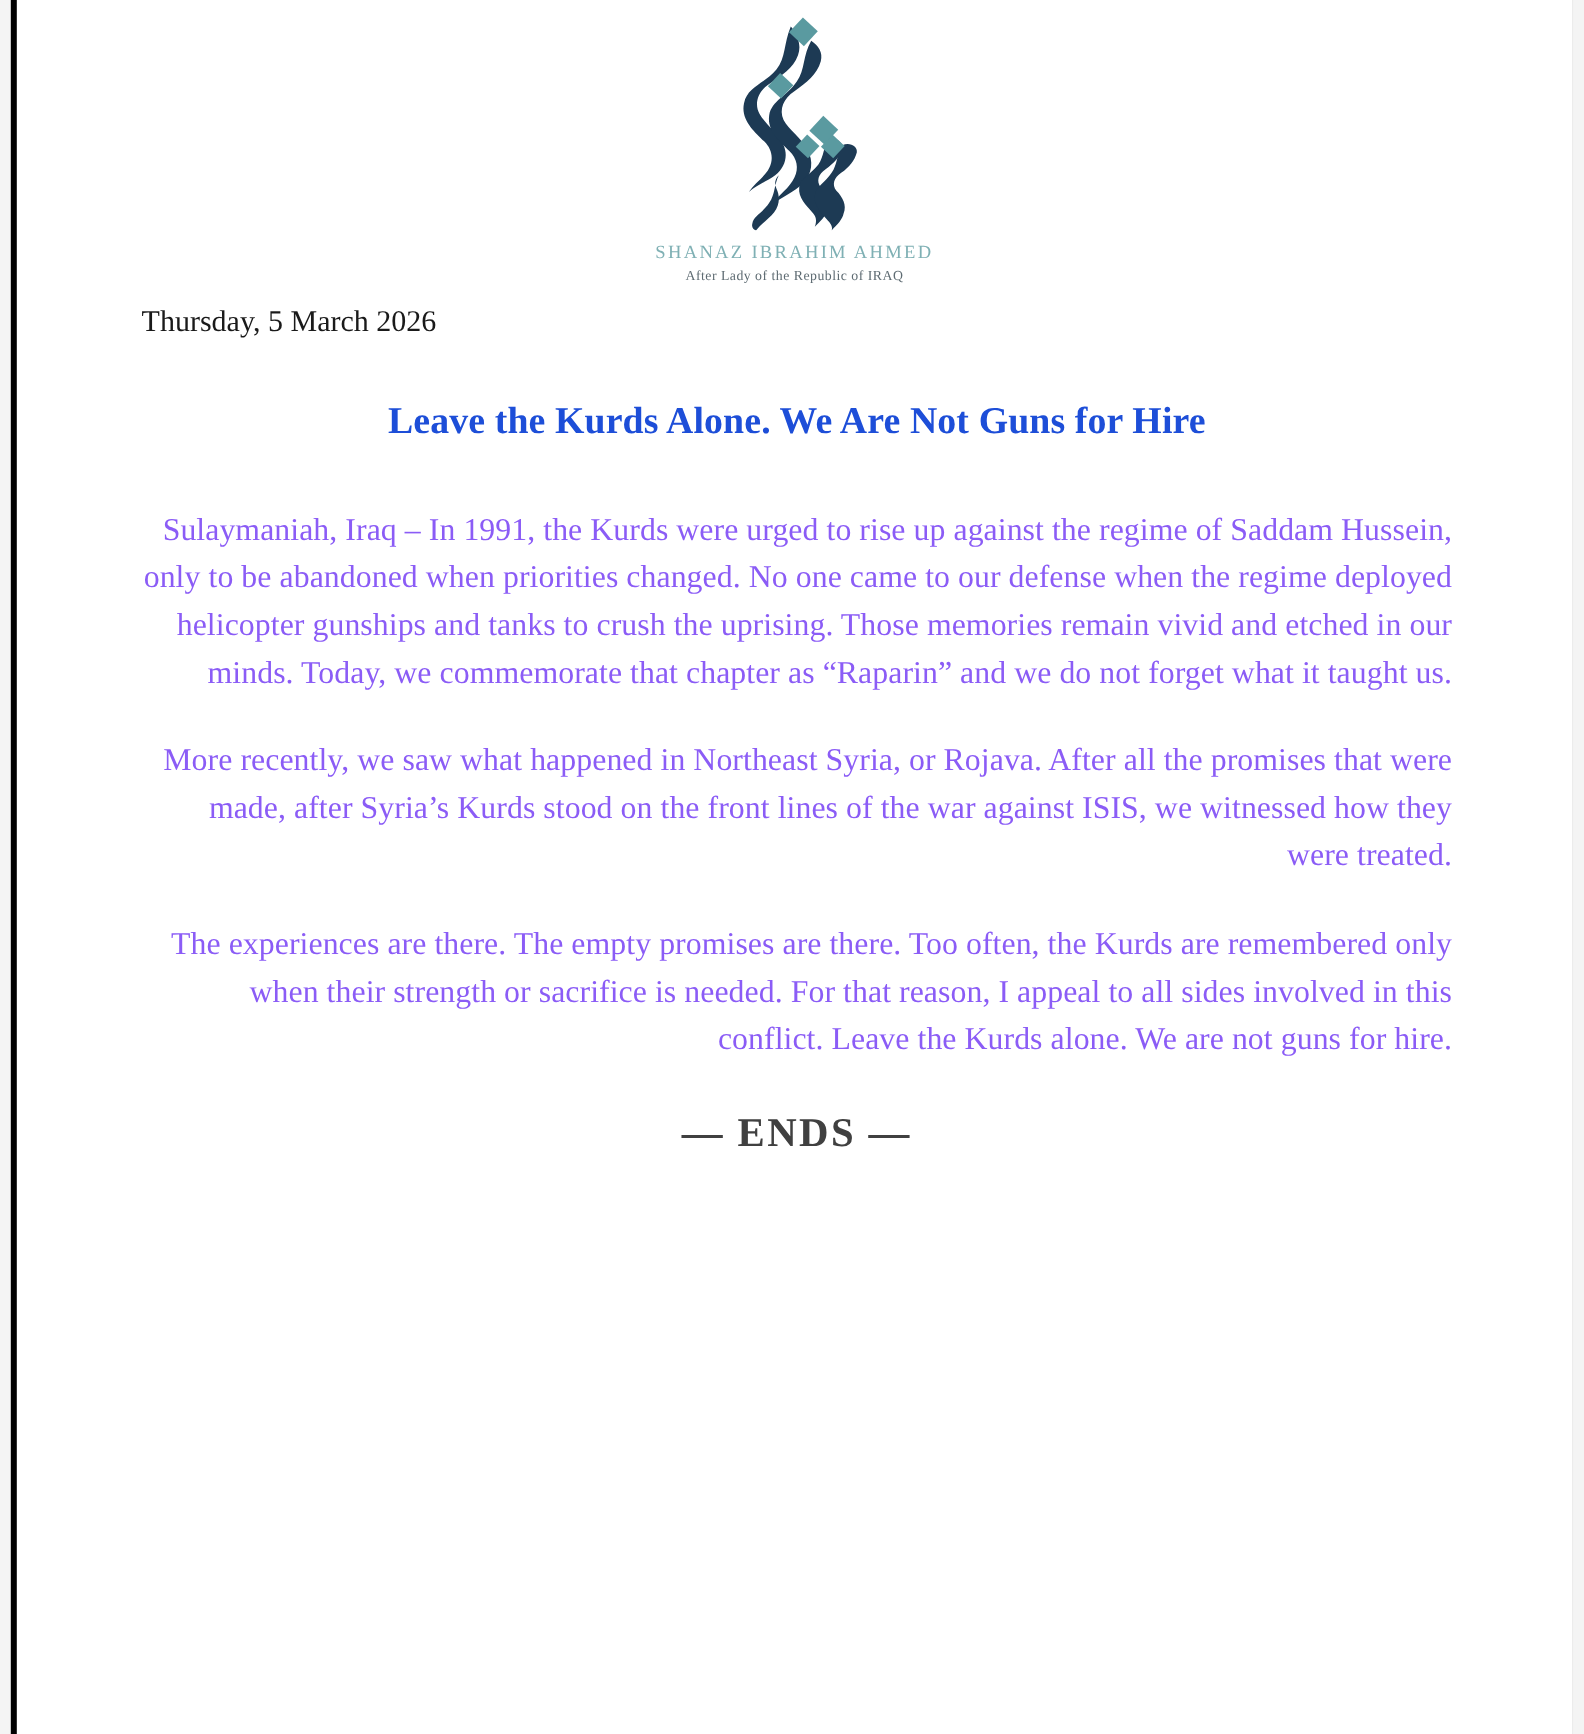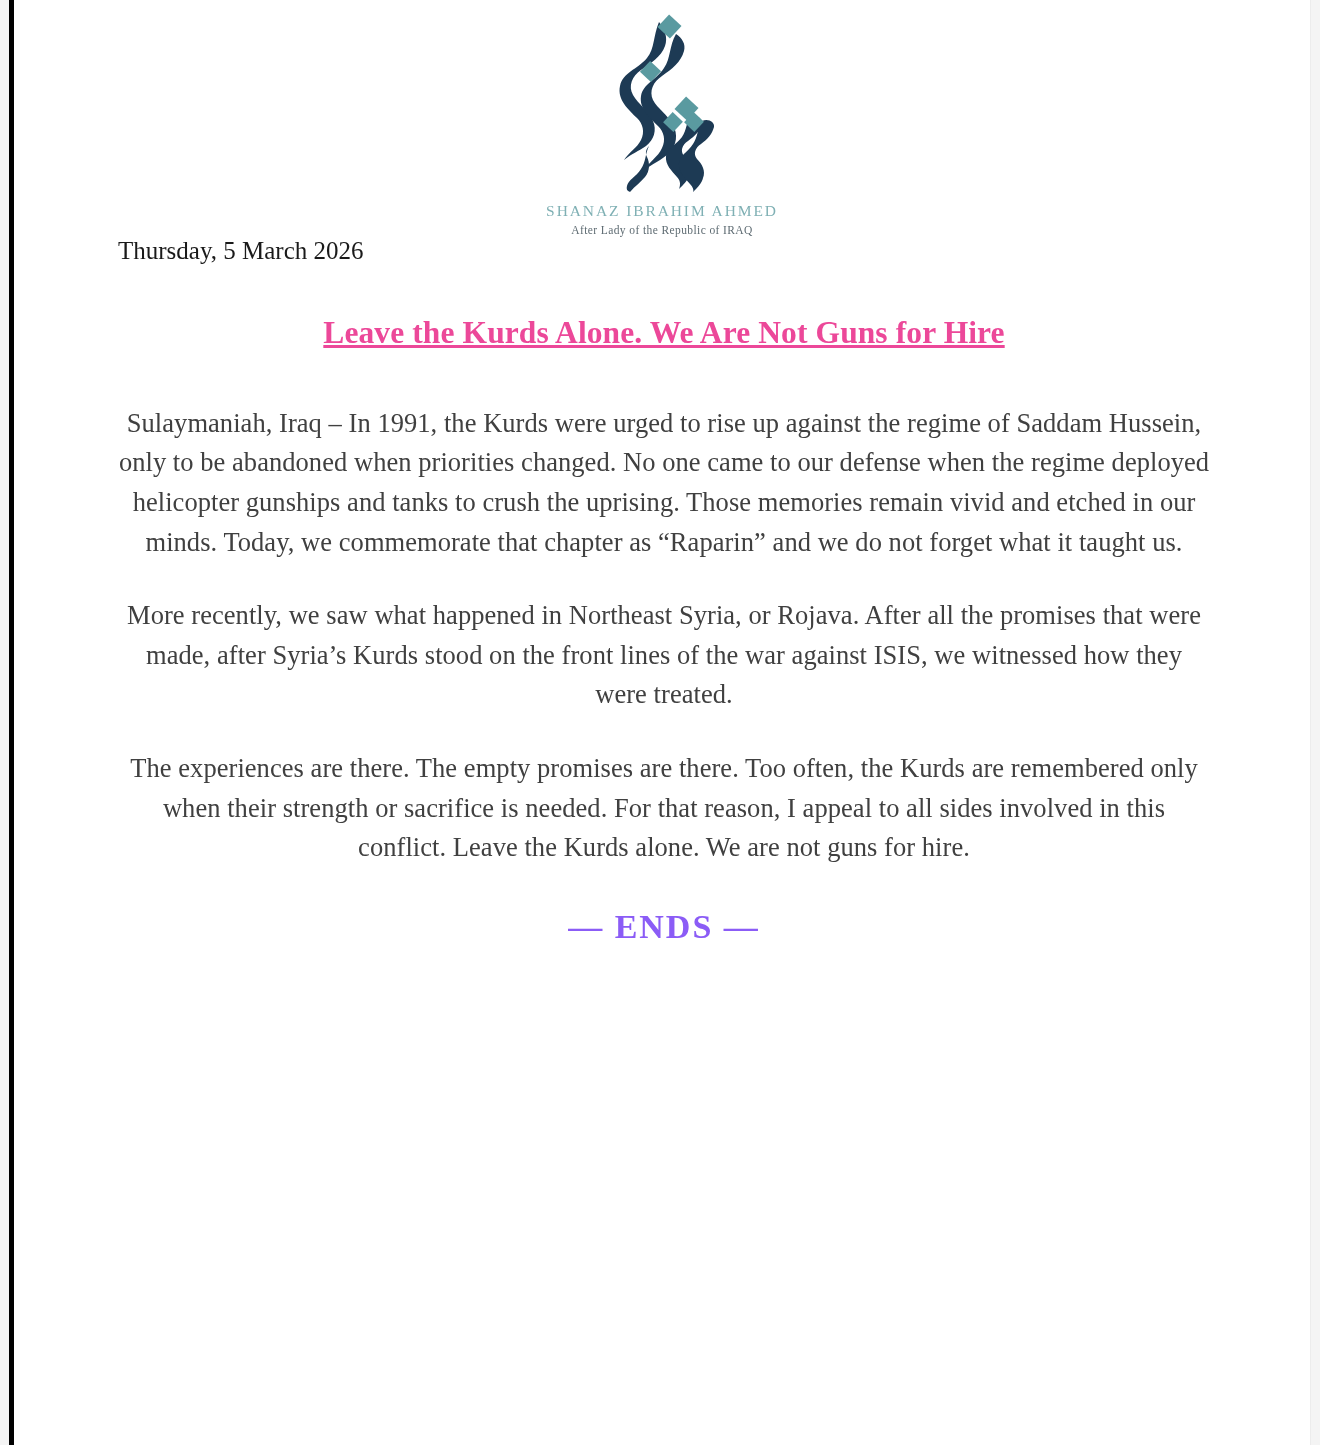--- a/index.html
+++ b/index.html
@@ -85,61 +85,61 @@
   }
   .office-line {
     margin-top: 4px;
     font-size: 29.5px;
     font-weight: 700;
     letter-spacing: 0.1px;
     color: #0d0d0d;
     line-height: 1.18;
   }
   .date-line {
+    margin-top: 18px;
     font-size: 25px;
     font-weight: 400;
     color: #1a1a1a;
     line-height: 1.2;
   }
 
   
   .headline {
     margin-top: 48px;
     text-align: center;
     font-size: 31.5px;
     font-weight: 700;
-    color: #ec4899;
+    color: #1d4ed8;
     letter-spacing: 0.1px;
     line-height: 1.2;
     padding: 0 8px;
-    text-decoration: underline;
   }
 
   
   .article {
     margin-top: 52px;
   }
   .para {
     font-size: 26.5px;
     line-height: 1.495;
-    color: #404040;
+    color: #8b5cf6;
     margin: 0 0 34px 0;
-    text-align: center;
+    text-align: right;
     letter-spacing: 0.05px;
   }
   .para:last-child { margin-bottom: 12px; }
 
   
   .ends {
     margin-top: 42px;
     text-align: center;
     font-size: 34px;
     font-weight: 700;
     letter-spacing: 2px;
-    color: #8b5cf6;
+    color: #404040;
     line-height: 1;
   }
 </style>
 </head>
 <body>
 
 <div class="page-frame">
   <div class="sheet">
     <div class="content">
 

